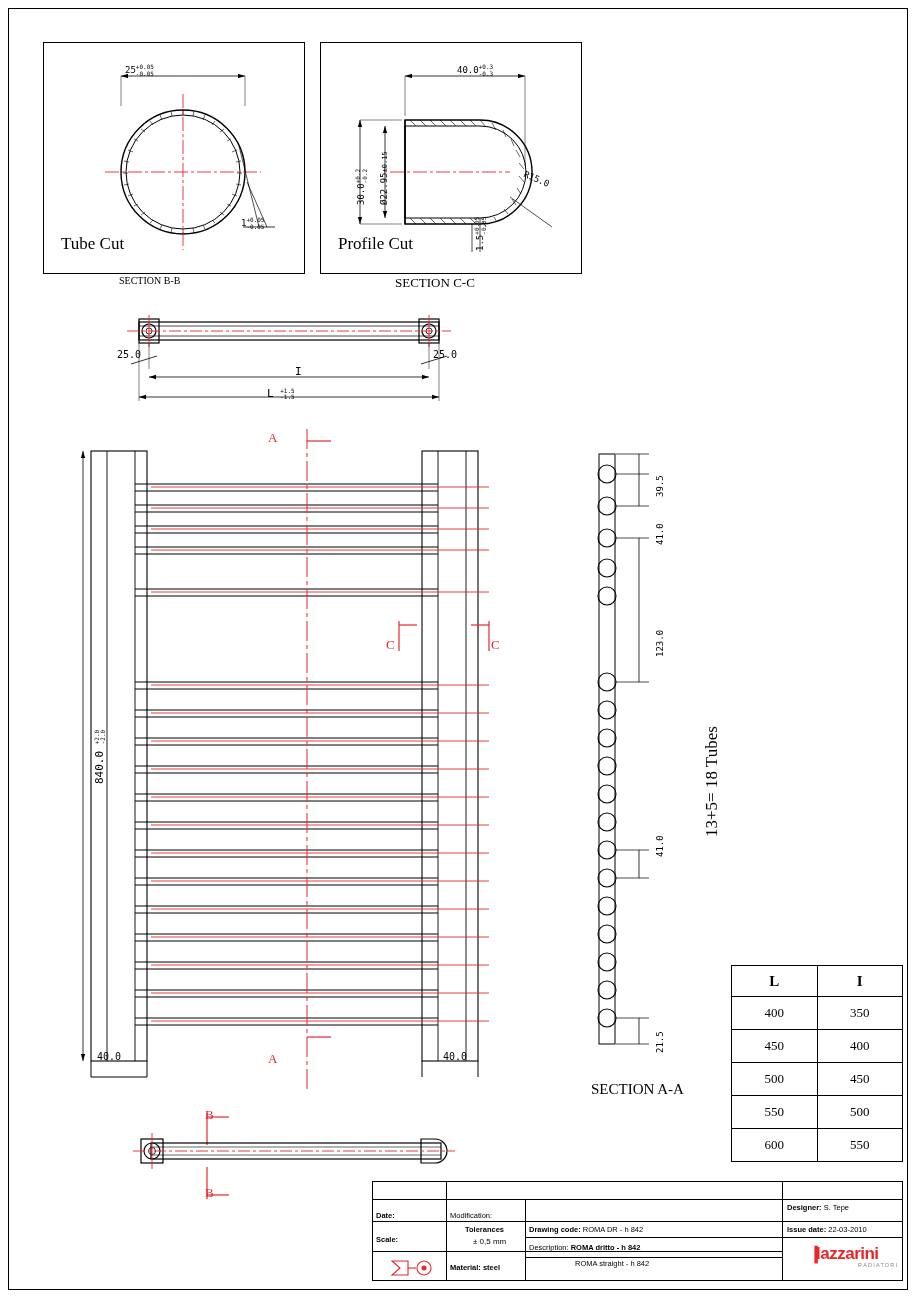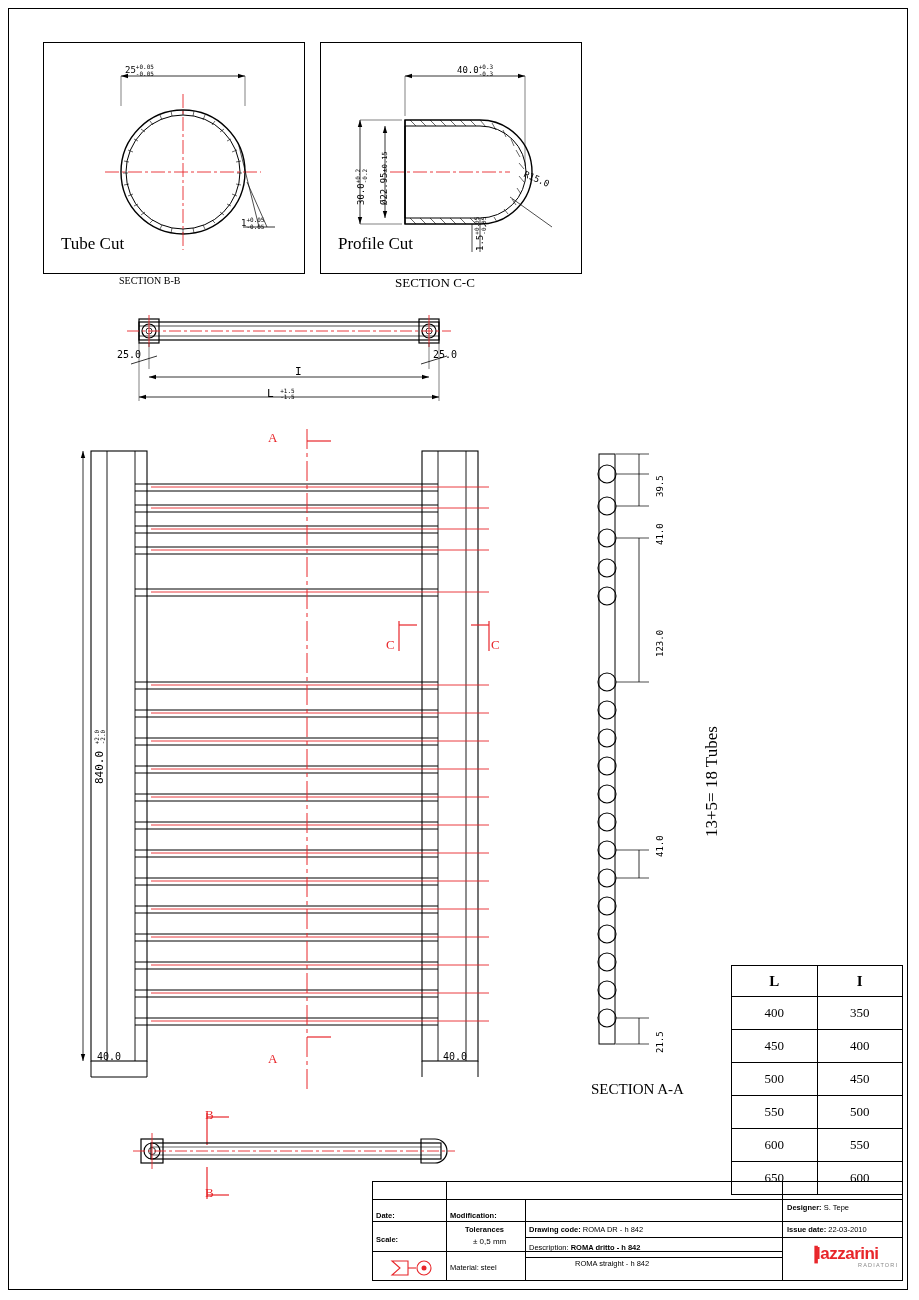--- a/index.html
+++ b/index.html
@@ -417,24 +417,20 @@
         <td style="height:30px;font-size:13px;">450</td>
       </tr>
       <tr>
         <td style="height:30px;font-size:13px;">550</td>
         <td style="height:30px;font-size:13px;">500</td>
       </tr>
       <tr>
         <td style="height:30px;font-size:13px;">600</td>
         <td style="height:30px;font-size:13px;">550</td>
       </tr>
-      <tr>
-        <td style="height:30px;font-size:13px;">650</td>
-        <td style="height:30px;font-size:13px;">600</td>
-      </tr>
     </tbody>
   </table>
 
   <div class="box" style="left:363px;top:1172px;width:531px;height:100px;"></div>
 
   <div class="ln" style="left:437px;top:1172px;width:1px;height:100px;"></div>
   <div class="ln" style="left:516px;top:1190px;width:1px;height:82px;"></div>
   <div class="ln" style="left:773px;top:1172px;width:1px;height:100px;"></div>
   <div class="ln" style="left:363px;top:1190px;width:531px;height:1px;"></div>
   <div class="ln" style="left:363px;top:1212px;width:410px;height:1px;"></div>
@@ -448,24 +444,24 @@
     <span>Designer:</span>
     <span style="font-weight:normal;">S. Tepe</span>
   </div>
   <div class="lbl sans" style="left:778px;top:1216px;font-size:7.5px;font-weight:bold;">
     <span>Issue date:</span>
     <span style="font-weight:normal;">22-03-2010</span>
   </div>
 
   <div class="lbl sans" style="left:367px;top:1202px;font-size:7.5px;font-weight:bold;">Date:</div>
   <div class="lbl sans" style="left:367px;top:1226px;font-size:7.5px;font-weight:bold;">Scale:</div>
-  <div class="lbl sans" style="left:441px;top:1202px;font-size:7.5px;font-weight:bold;">Modification:</div>
+  <div class="lbl sans" style="left:441px;top:1202px;font-size:7.5px;font-weight:normal;">Modification:</div>
   <div class="lbl sans" style="left:456px;top:1216px;font-size:7.5px;font-weight:bold;">Tolerances</div>
   <div class="lbl sans" style="left:464px;top:1228px;font-size:8px;">± 0,5 mm</div>
-  <div class="lbl sans" style="left:441px;top:1254px;font-size:7.5px;font-weight:normal;">Material: steel</div>
+  <div class="lbl sans" style="left:441px;top:1254px;font-size:7.5px;font-weight:bold;">Material: steel</div>
 
   <div class="lbl sans" style="left:520px;top:1216px;font-size:7.5px;font-weight:bold;">
     <span>Drawing code:</span>
     <span style="font-weight:normal;margin-top:16px;">ROMA DR - h 842</span>
   </div>
   <div class="lbl sans" style="left:520px;top:1234px;font-size:7.5px;font-weight:bold;">
     <span style="font-weight:normal;">Description:</span>
     <span>ROMA dritto - h 842</span>
   </div>
   <div class="lbl sans" style="left:566px;top:1250px;font-size:7.5px;">ROMA straight - h 842</div>

